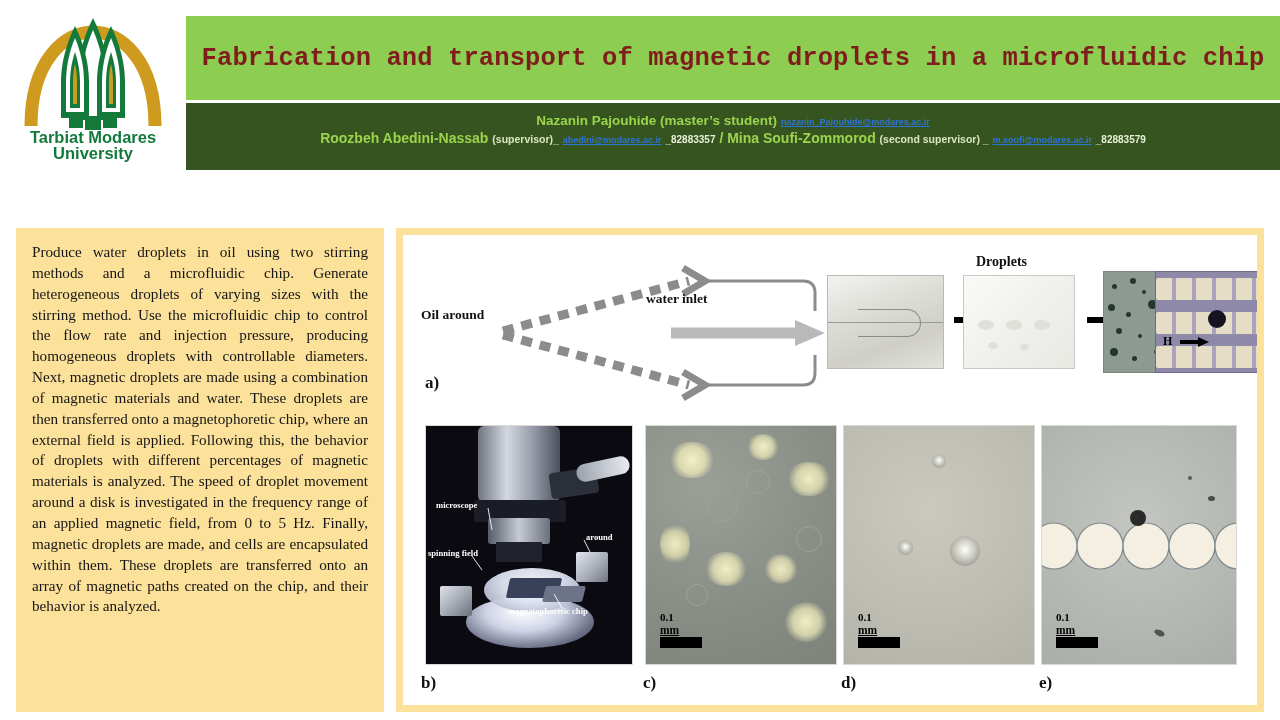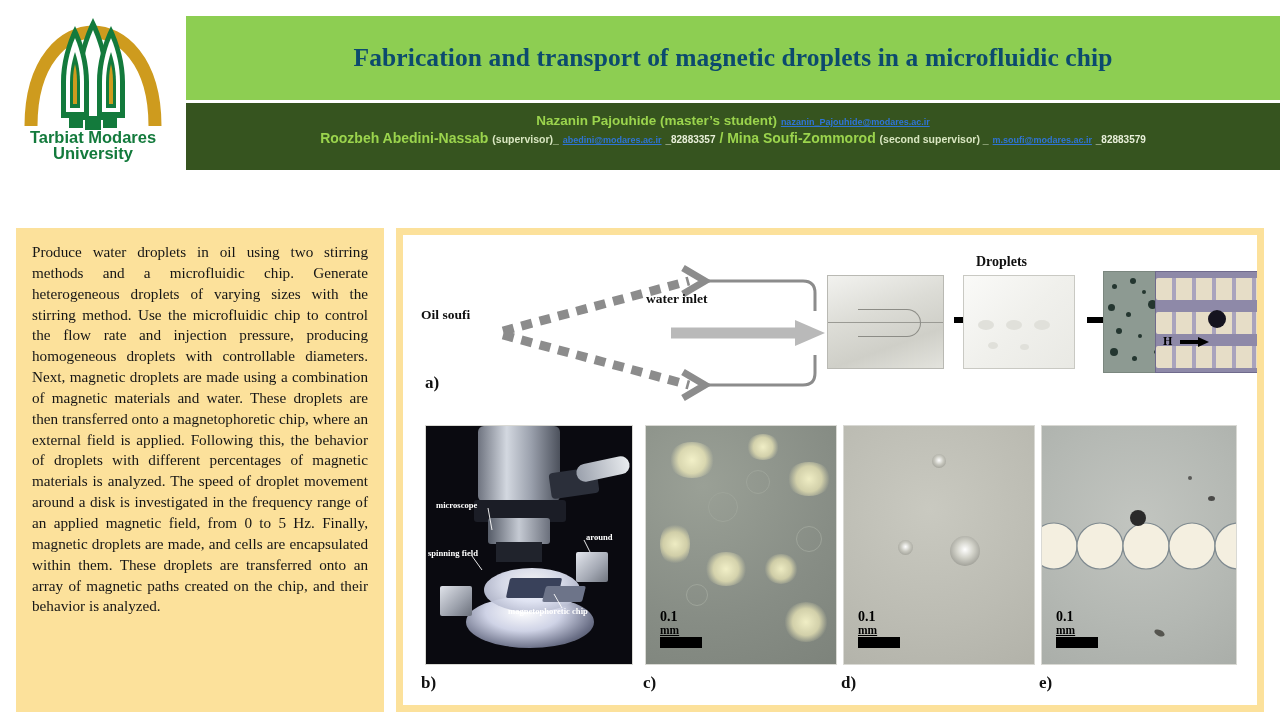--- a/index.html
+++ b/index.html
@@ -6,22 +6,22 @@
   body{width:1280px;height:720px;background:#ffffff;font-family:"Liberation Sans",sans-serif;overflow:hidden;}
   .poster{position:relative;width:1280px;height:720px;}
 
   
   .logo-box{position:absolute;left:0;top:0;width:185px;height:170px;background:#fff;
             display:flex;align-items:center;justify-content:center;}
   .logo-svg{width:160px;height:155px;display:block;}
 
   .title-bar{position:absolute;left:186px;top:16px;width:1094px;height:84px;background:#8DCE52;
              display:flex;align-items:center;justify-content:center;}
-  .title-text{color:#0c4a6e;font-size:25.5px;font-weight:bold;letter-spacing:.1px;text-align:center;
-              font-family:Liberation Serif, serif;}
+  .title-text{color:#7f1d1d;font-size:25.5px;font-weight:bold;letter-spacing:.1px;text-align:center;
+              font-family:Liberation Mono, monospace;}
 
   .authors-bar{position:absolute;left:186px;top:103px;width:1094px;height:67px;background:#36541F;
                padding-top:4px;box-sizing:border-box;}
   .author-line-1{text-align:center;color:#9BD44D;font-size:13.5px;font-weight:bold;line-height:16px;
                  margin-top:6px;white-space:nowrap;}
   .author-line-2{text-align:center;color:#9BD44D;font-size:14px;font-weight:bold;line-height:16px;
                  white-space:nowrap;}
   .role{font-size:10.5px;font-weight:bold;color:#D8E6C0;}
   .mail{color:#2E74D6;font-size:9px;text-decoration:underline;font-weight:bold;}
   .phone{color:#E8EFD9;font-size:10px;font-weight:bold;}
@@ -80,21 +80,21 @@
   .pnl-b{left:16px;width:208px;background:#0a0a10;}
   .pnl-c{left:236px;width:192px;background:#8f938c;}
   .pnl-d{left:434px;width:192px;background:#bdbdb4;}
   .pnl-e{left:632px;width:196px;background:#b9bdb8;}
 
   .panel-letters{position:absolute;left:0;top:434px;width:854px;height:36px;}
   .pl{position:absolute;top:4px;font-family:"Liberation Serif",serif;font-weight:bold;font-size:17px;color:#111;}
 
   
   .scale{position:absolute;left:14px;bottom:16px;color:#000;font-family:"Liberation Serif",serif;font-weight:bold;}
-  .scale .s1{font-size:14px;line-height:14px;font-family:Liberation Serif, serif;}
+  .scale .s1{font-size:11px;line-height:14px;font-family:Liberation Serif, serif;}
   .scale .s2{font-size:11.5px;line-height:12px;text-decoration:underline;}
   .scale .bar{width:42px;height:11px;background:#000;margin-top:1px;}
 
   
   .ms-label{position:absolute;color:#fff;font-family:"Liberation Serif",serif;font-weight:bold;font-size:8.6px;
             white-space:nowrap;}
 </style>
 </head>
 <body>
 
@@ -251,21 +251,21 @@
           <div style="position:absolute;left:0;top:74px;width:100%;height:22px;
                background:repeating-linear-gradient(90deg,#e6ddc7 0 16px,#a9a3bd 16px 20px);border-radius:2px;"></div>
           <div style="position:absolute;left:52px;top:38px;width:18px;height:18px;border-radius:50%;background:#15131f;"></div>
           <div style="position:absolute;left:7px;top:62px;color:#000;font-family:'Liberation Serif',serif;font-weight:bold;font-size:12px;">H</div>
           <svg style="position:absolute;left:24px;top:64px;" width="30" height="12">
             <rect x="0" y="4" width="20" height="4" fill="#000"></rect>
             <path d="M18 1 L29 6 L18 11 Z" fill="#000"></path>
           </svg>
         </div>
 
-        <div class="lbl-oil">Oil soufi</div>
+        <div class="lbl-oil">Oil around</div>
         <div class="lbl-water">water inlet</div>
         <div class="lbl-droplets">Droplets</div>
         <div class="lbl-a">a)</div>
       </div>
 
       <div class="photo-row">
 
         <div class="pnl pnl-b">
           <div style="position:absolute;left:52px;top:0;width:82px;height:76px;border-radius:6px;
                background:linear-gradient(90deg,#6f7480 0%,#d3d8e0 35%,#9aa0ac 65%,#4c515c 100%);"></div>

